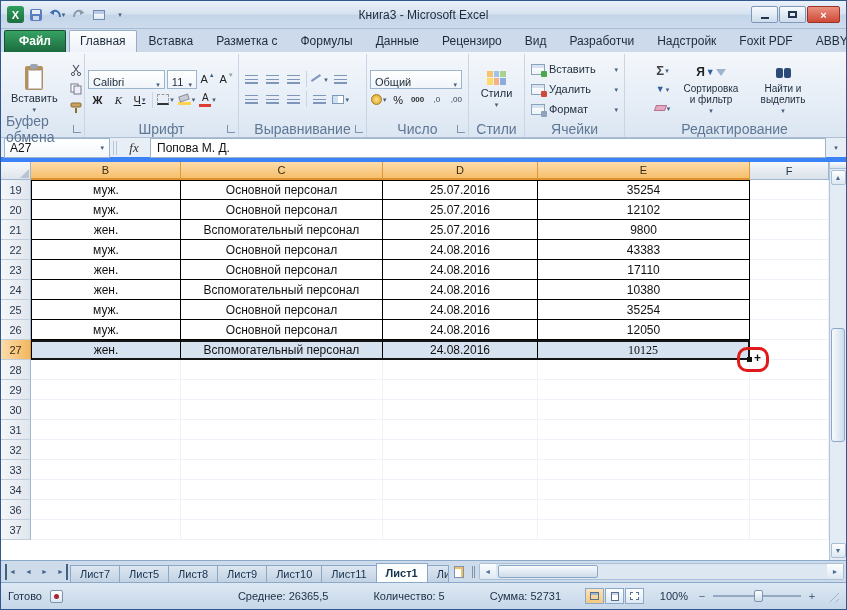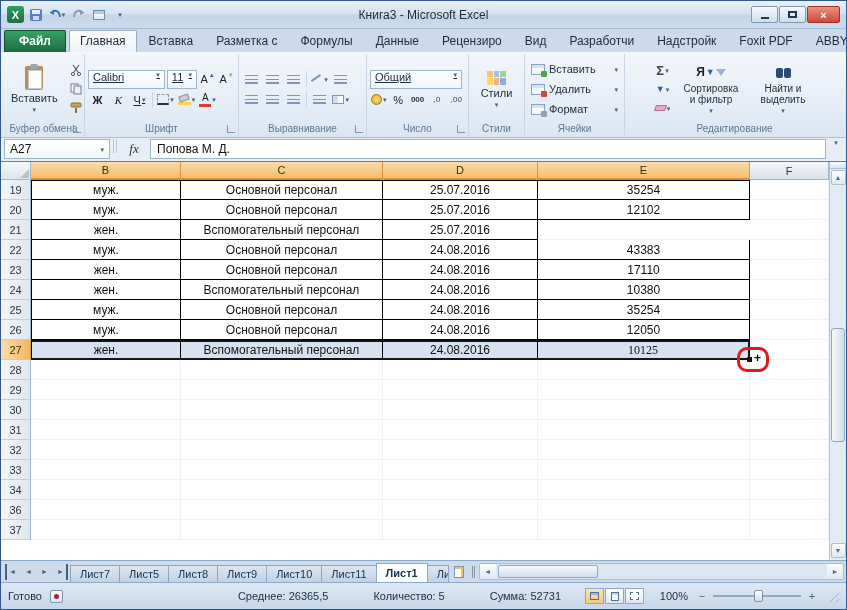--- a/index.html
+++ b/index.html
@@ -26,35 +26,35 @@
   
   .tabrow { height:23px; flex:0 0 23px; background:#ccdaec; display:flex; align-items:flex-end; padding:0 3px; gap:1px; position:relative; }
   .rtab { padding:3px 10px 4px; font-size:12px; color:#1d2b3c; border:1px solid transparent; border-bottom:none; border-radius:2px 2px 0 0; white-space:nowrap; }
   .rtab.file { background:linear-gradient(#37a264,#1c6b3e); color:#fff; border-color:#155030; padding:3px 14px 4px; margin-right:2px; font-weight:700; }
   .rtab.active { background:linear-gradient(#fcfdfe,#edf2f9); border-color:#98afc9; }
 
   
   .ribbon { height:86px; flex:0 0 86px; background:linear-gradient(#f4f7fb,#e7eef7 55%,#dbe6f2); display:flex; padding:2px 2px 0; border-bottom:1px solid #aebfd4; }
   .rgroup { display:flex; flex-direction:column; border-right:1px solid #c8d5e4; padding:2px 3px 0; position:relative; }
   .gbody { flex:1; display:flex; gap:3px; align-items:center; }
-  .glabel { height:15px; font-size:10px; color:#5f7795; display:flex; align-items:center; justify-content:center; padding-bottom:2px; }
+  .glabel { height:15px; font-size:14px; color:#5f7795; display:flex; align-items:center; justify-content:center; padding-bottom:2px; }
   .dlg { width:8px; height:8px; border-left:1px solid #7d93ae; border-bottom:1px solid #7d93ae; position:absolute; right:3px; bottom:4px; }
   .bigbtn { display:flex; flex-direction:column; align-items:center; justify-content:center; gap:2px; border:1px solid transparent; border-radius:3px; font-size:11px; color:#1d2b3c; padding:2px 4px; background:transparent; }
   .mini { width:21px; height:18px; border:1px solid transparent; background:transparent; display:flex; align-items:center; justify-content:center; gap:1px; padding:0; }
   .minicol { display:flex; flex-direction:column; gap:1px; justify-content:center; }
 
   .g-clip { width:82px; }
   .ic-clipboard { width:18px; height:24px; background:#b3905c; border-radius:2px; position:relative; }
   .ic-clipboard::before { content:''; position:absolute; left:3px; top:4px; width:12px; height:17px; background:#fdfdfd; border:1px solid #c8c8c8; }
   .ic-clipboard::after { content:''; position:absolute; left:5px; top:-2px; width:8px; height:5px; background:#9aa5b1; border-radius:2px; }
 
   .g-font { width:154px; }
   .fcol { display:flex; flex-direction:column; gap:2px; justify-content:center; width:100%; }
   .frow { display:flex; gap:2px; align-items:center; }
-  .selectbox { height:19px; border:1px solid #9db4cd; background:linear-gradient(#fff,#f0f5fa); display:flex; align-items:flex-start; justify-content:space-between; font-size:11px; padding:0 4px; color:#1d2b3c;text-decoration:underline; }
+  .selectbox { height:19px; border:1px solid #9db4cd; background:linear-gradient(#fff,#f0f5fa); display:flex; align-items:flex-end; justify-content:space-between; font-size:11px; padding:0 4px; color:#1d2b3c; }
   .fname { width:86px; }
   .fsize { width:33px; }
   .sq { width:19px; height:18px; border:1px solid transparent; background:transparent; display:flex; align-items:center; justify-content:center; font-size:11px; color:#222; gap:1px; padding:0; }
   .tsup { font-size:6px; position:relative; top:-4px; color:#3c5f93; }
   .tsub { font-size:6px; position:relative; top:-4px; color:#8aa; }
   .ch-b { font-weight:700; }
   .ch-i { font-style:italic; font-family:"Liberation Serif",serif; }
   .ch-u { text-decoration:underline; }
   .vsep { width:1px; height:16px; background:#c8d5e4; margin:0 1px; }
   .ic-borders { width:12px; height:11px; border:1px dashed #9a9a9a; border-bottom:2px solid #333; }
@@ -95,21 +95,21 @@
   .filldn { font-size:9px; color:#2f5f9e; line-height:1; }
   .ic-eraser { width:11px; height:6px; background:#e8a7c0; border:1px solid #b5738e; transform:skewX(-20deg); }
   .edbtn { width:68px; height:58px; display:flex; flex-direction:column; align-items:center; justify-content:center; gap:2px; font-size:10px; line-height:11px; text-align:center; color:#1d2b3c; border:1px solid transparent; background:transparent; padding:0 2px; }
   .sortic { display:flex; align-items:center; gap:1px; height:16px; }
   .ya { font-weight:700; font-size:12px; color:#222; }
   .funnel { width:0; height:0; border-left:5px solid transparent; border-right:5px solid transparent; border-top:7px solid #9db4cd; }
   .binoc { display:flex; gap:1px; height:16px; align-items:center; }
   .binoc span { width:7px; height:10px; background:#2c4a77; border-radius:2px; }
 
   
-  .formulabar { height:24px; flex:0 0 24px; background:#e8eef6; border-bottom:1px solid #3b82f6; display:flex; padding:1px 3px; gap:3px; }
+  .formulabar { height:24px; flex:0 0 24px; background:#e8eef6; border-bottom:5px solid #3b82f6; display:flex; align-items:center; padding:1px 3px; gap:3px; }
   .namebox { width:106px; height:20px; background:linear-gradient(#fff,#f3f7fb); border:1px solid #9db4cd; display:flex; align-items:center; justify-content:space-between; font-size:12px; padding:0 5px; color:#111; }
   .nb-grip { width:5px; height:14px; background:repeating-linear-gradient(90deg,#b6c6da 0,#b6c6da 1px,transparent 1px,transparent 3px); }
   .fx { width:26px; height:20px; display:flex; align-items:center; justify-content:center; font-size:13px; font-style:italic; font-family:"Liberation Serif",serif; color:#333; background:transparent; border:1px solid transparent; }
   .fvalue { flex:1; height:20px; background:#fff; border:1px solid #9db4cd; font-size:12px; display:flex; align-items:center; padding:0 6px; color:#111; }
   .fexpand { width:14px; text-align:center; color:#567; font-size:7px; }
 
   
   .gridwrap { height:398px; flex:0 0 398px; background:#fff; position:relative; }
   .headerrow { display:flex; height:18px; margin-right:17px; }
   .corner { width:30px; background:linear-gradient(#f6f8fa,#dfe5ec); border-right:1px solid #9eb6ce; border-bottom:1px solid #9eb6ce; position:relative; }
@@ -554,20 +554,21 @@
     <div class="cell c2 w-c">Основной персонал</div>
     <div class="cell c3 w-d">25.07.2016</div>
     <div class="cell c4 w-e">12102</div>
     <div class="cell c5 w-f"></div>
   </div>
         <div class="row data">
     <div class="rowhdr">21</div>
     <div class="cell c1 w-b">жен.</div>
     <div class="cell c2 w-c">Вспомогательный персонал</div>
     <div class="cell c3 w-d">25.07.2016</div>
+    <div class="cell c4 w-e">9800</div>
     <div class="cell c5 w-f"></div>
   </div>
         <div class="row data">
     <div class="rowhdr">22</div>
     <div class="cell c1 w-b">муж.</div>
     <div class="cell c2 w-c">Основной персонал</div>
     <div class="cell c3 w-d">24.08.2016</div>
     <div class="cell c4 w-e">43383</div>
     <div class="cell c5 w-f"></div>
   </div>

